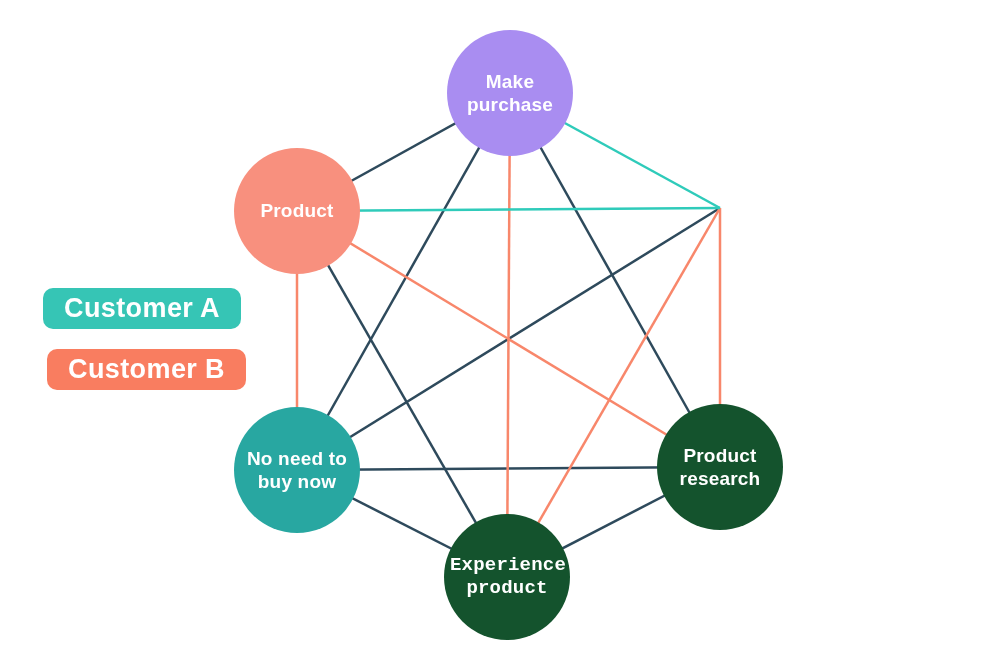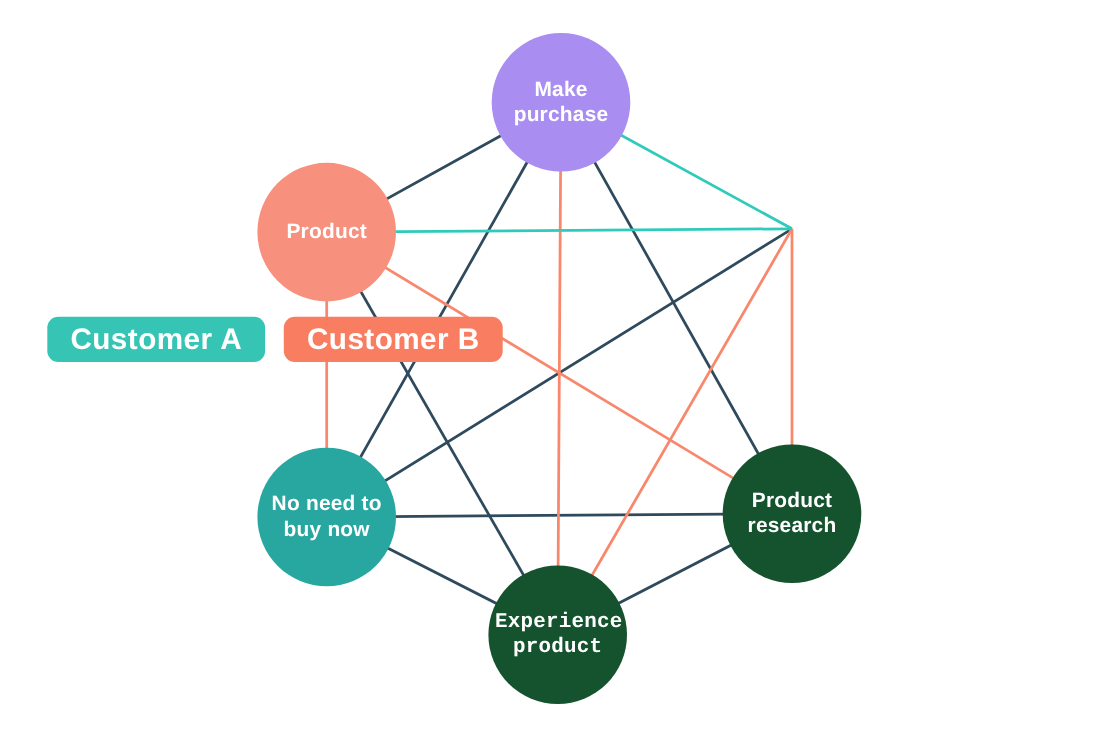--- a/index.html
+++ b/index.html
@@ -50,22 +50,22 @@
     display: inline-flex;
     align-items: center;
     justify-content: center;
     padding: 0 21px;
     margin: 0 0 20px 0;
     color: #ffffff;
     font-size: 27px;
     font-weight: 700;
     letter-spacing: 0.4px;
   }
-  .badge + .badge { margin-left: 17px; }
-  .legend-col { display: flex; flex-direction: row; align-items: flex-start; }
+  .badge + .badge { margin-left: 4px; }
+  .legend-col { display: flex; flex-direction: column; align-items: flex-start; }
 </style>
 </head>
 <body>
 
 <div class="stage">
   <svg class="edges" viewBox="0 0 1006 670" xmlns="http://www.w3.org/2000/svg">
       <line x1="510" y1="93" x2="297" y2="211" stroke="#2e4a5c" stroke-width="2.5"></line>
       <line x1="510" y1="93" x2="297" y2="470" stroke="#2e4a5c" stroke-width="2.5"></line>
       <line x1="510" y1="93" x2="720" y2="467" stroke="#2e4a5c" stroke-width="2.5"></line>
       <line x1="297" y1="211" x2="507" y2="577" stroke="#2e4a5c" stroke-width="2.5"></line>

